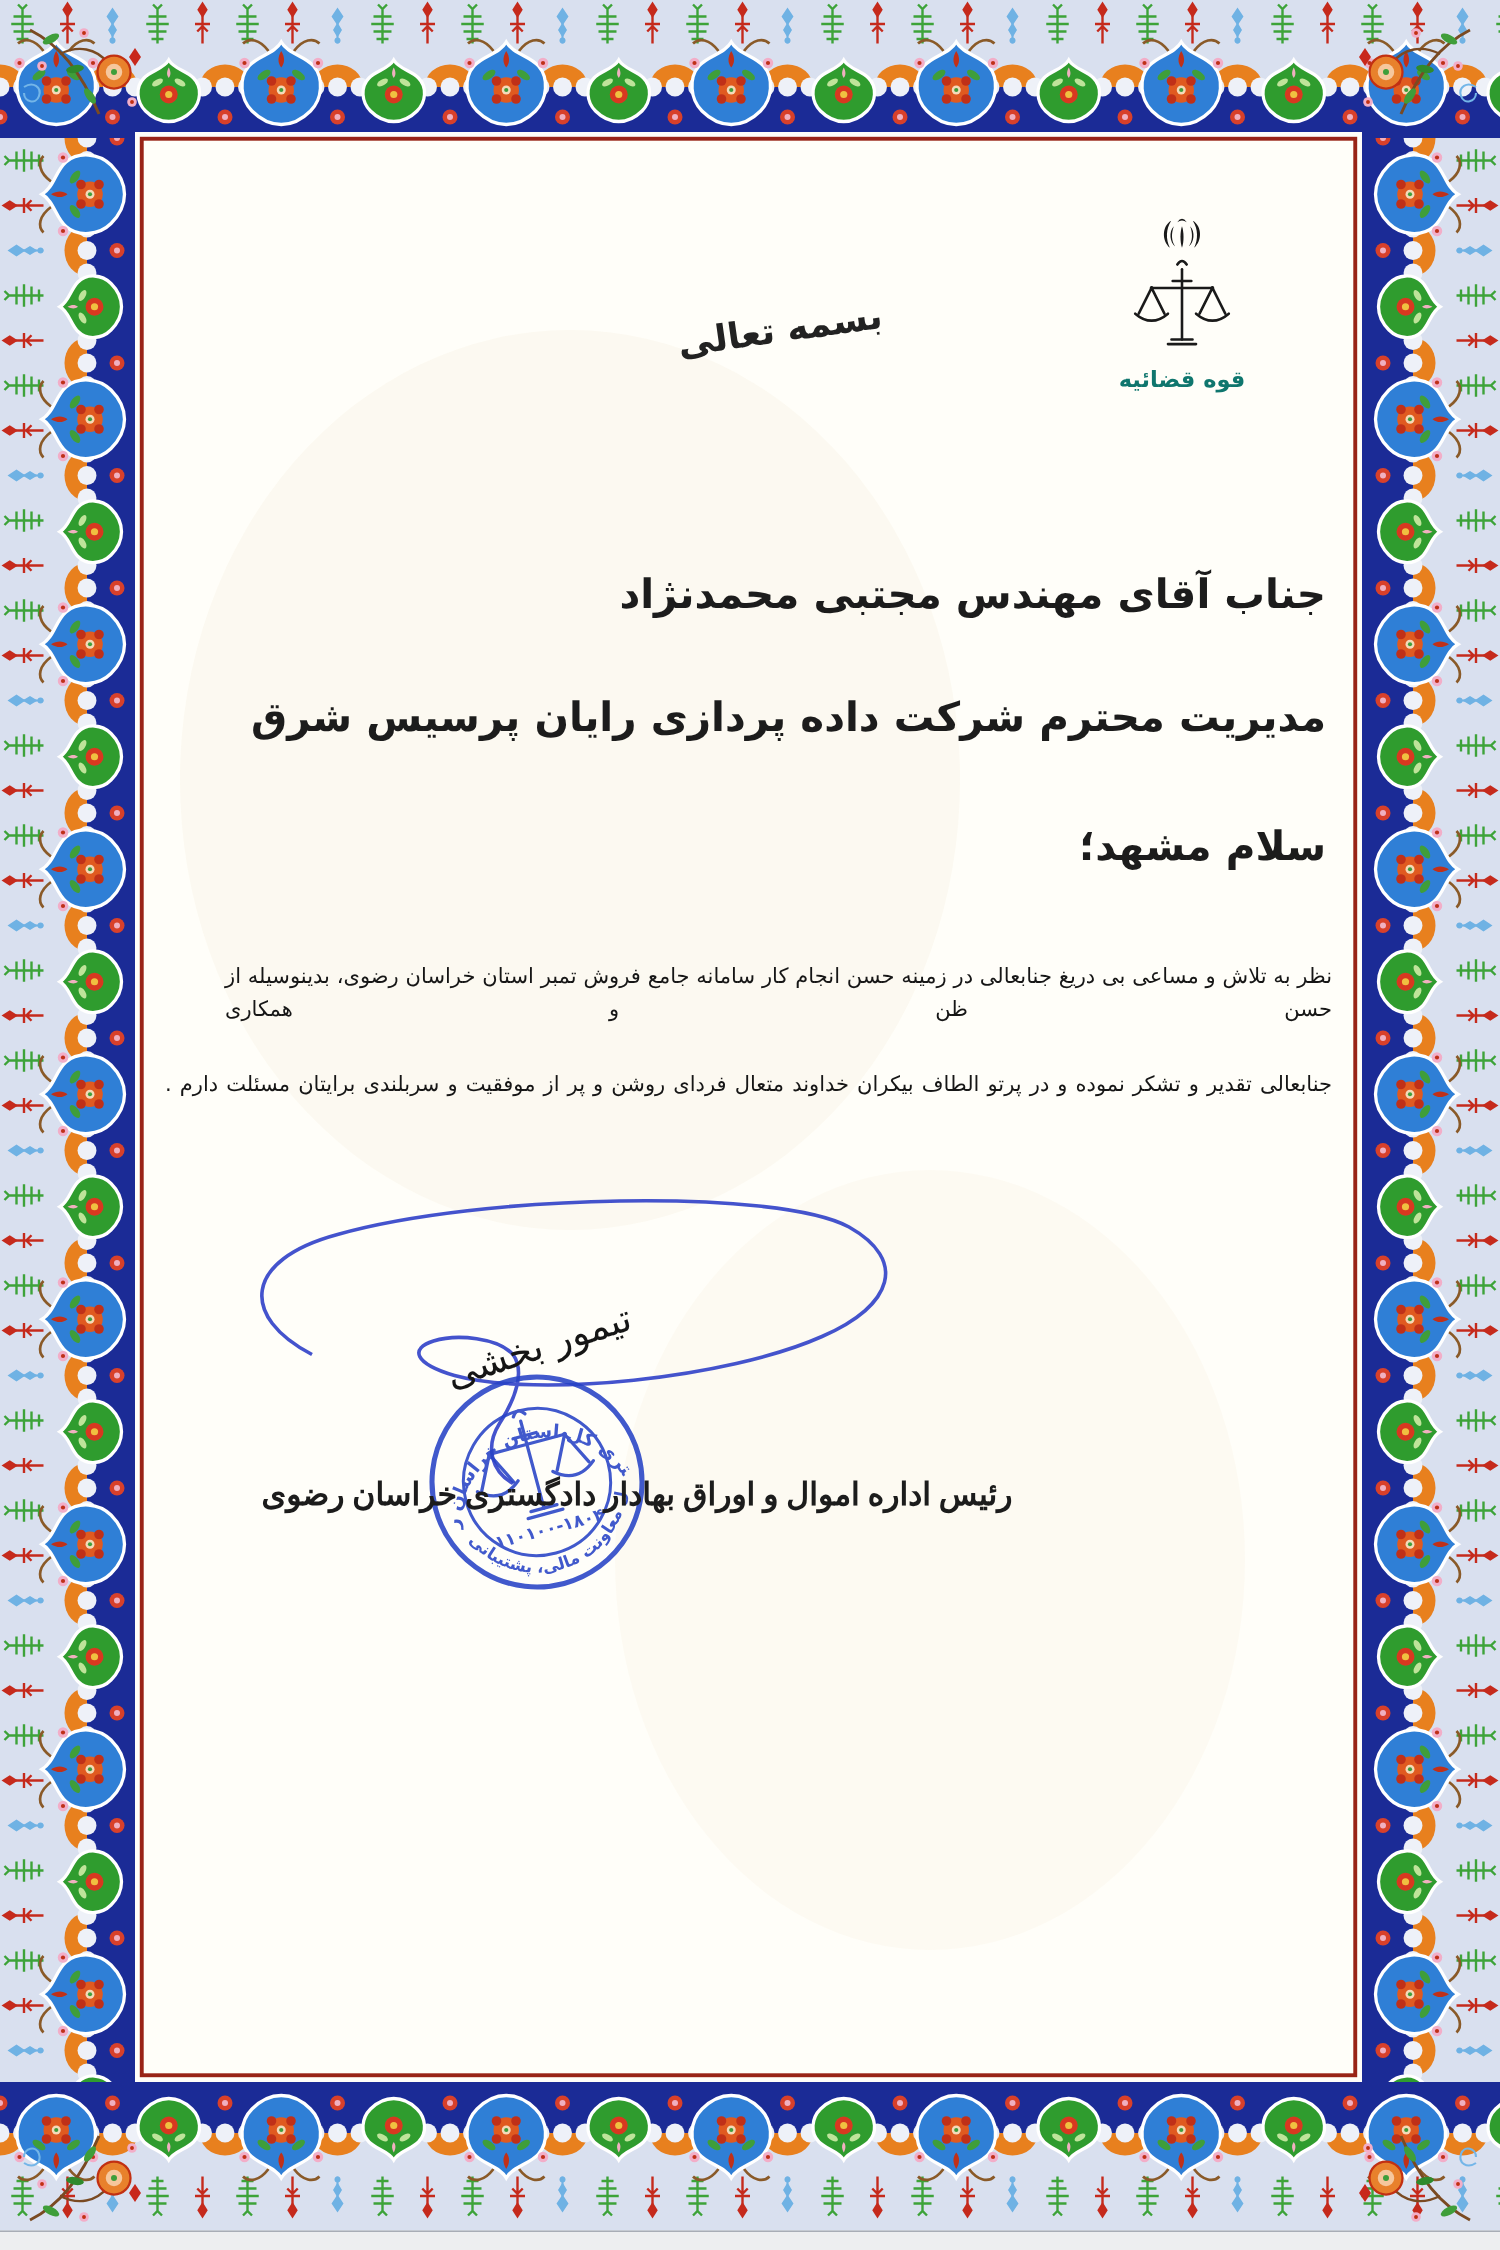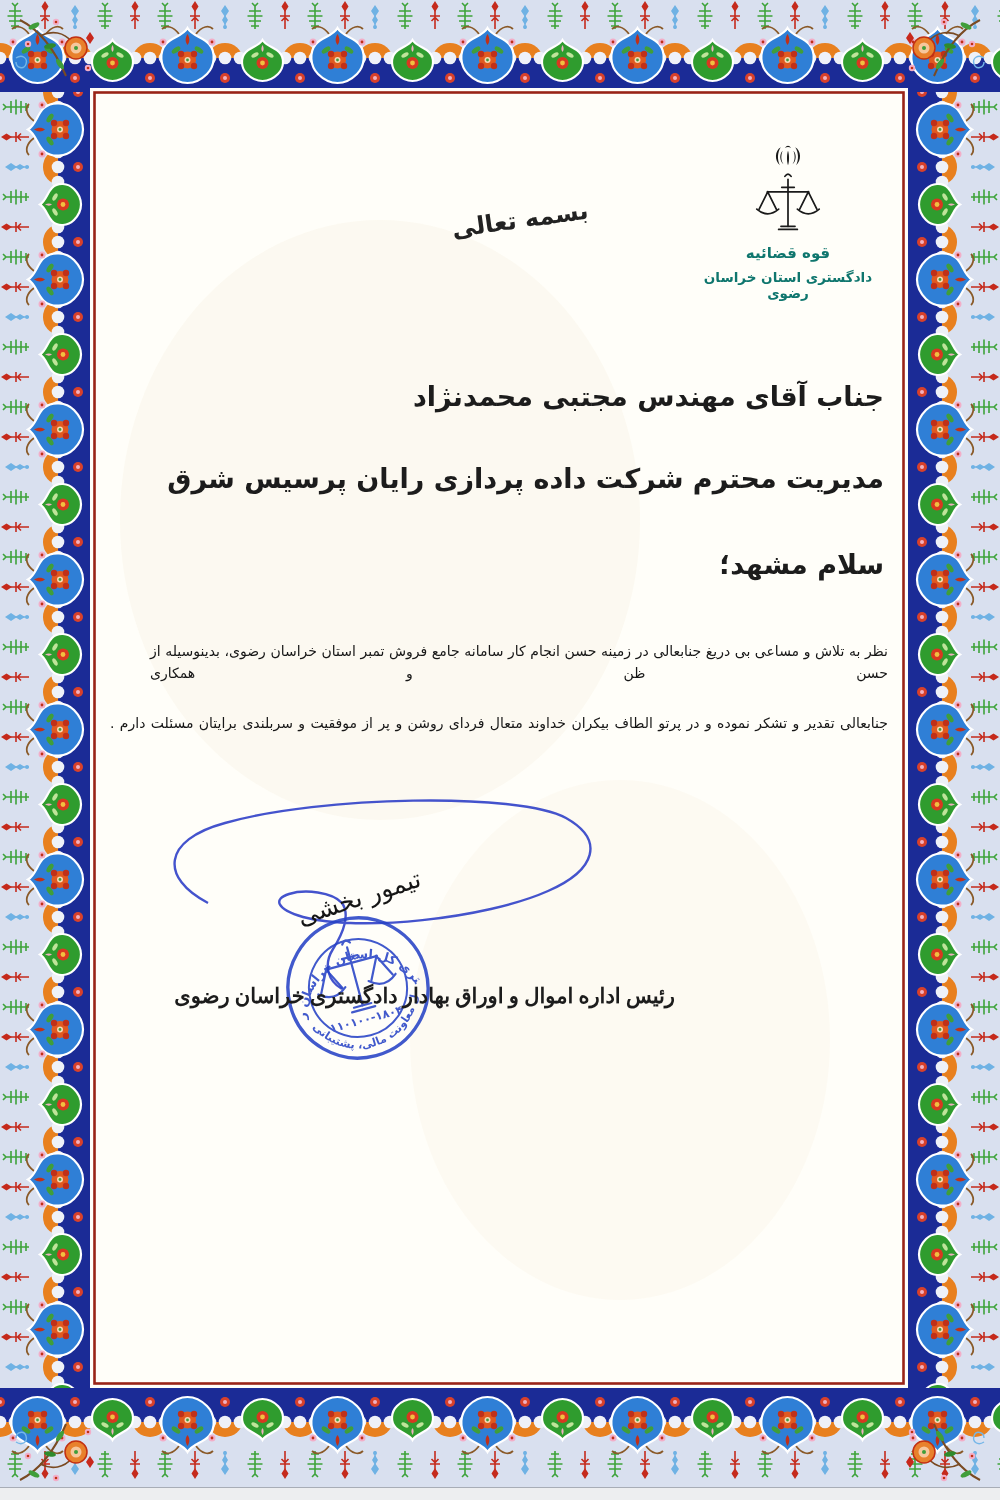--- a/index.html
+++ b/index.html
@@ -169,21 +169,20 @@
   <div class="content">
 
     <div class="abs besmele">بسمه تعالی</div>
 
     <div class="abs logo-box">
       <svg width="130" height="104" viewBox="-65 -52 130 104" style="color:#1a1a1a;">
         <use href="#iranEmblem" transform="translate(0,-12) scale(0.9)"></use>
         <use href="#scales" transform="translate(0,18) scale(0.78)"></use>
       </svg>
       <div class="org-top">قوه قضائیه</div>
-      <div class="org-bottom">دادگستری استان خراسان رضوی</div>
     </div>
 
     <div class="abs addr1">جناب آقای مهندس مجتبی محمدنژاد</div>
     <div class="abs addr2">مدیریت محترم شرکت داده پردازی رایان پرسیس شرق</div>
     <div class="abs salute">سلام مشهد؛</div>
 
     <div class="abs body-line body1">نظر به تلاش و مساعی بی دریغ جنابعالی در زمینه حسن انجام کار سامانه جامع فروش تمبر استان خراسان رضوی، بدینوسیله از حسن ظن و همکاری</div>
     <div class="abs body-line body2">جنابعالی تقدیر و تشکر نموده و در پرتو الطاف بیکران خداوند متعال فردای روشن و پر از موفقیت و سربلندی برایتان مسئلت دارم .</div>
 
     <svg class="abs sig-svg" width="560" height="230" viewBox="0 0 560 230">

